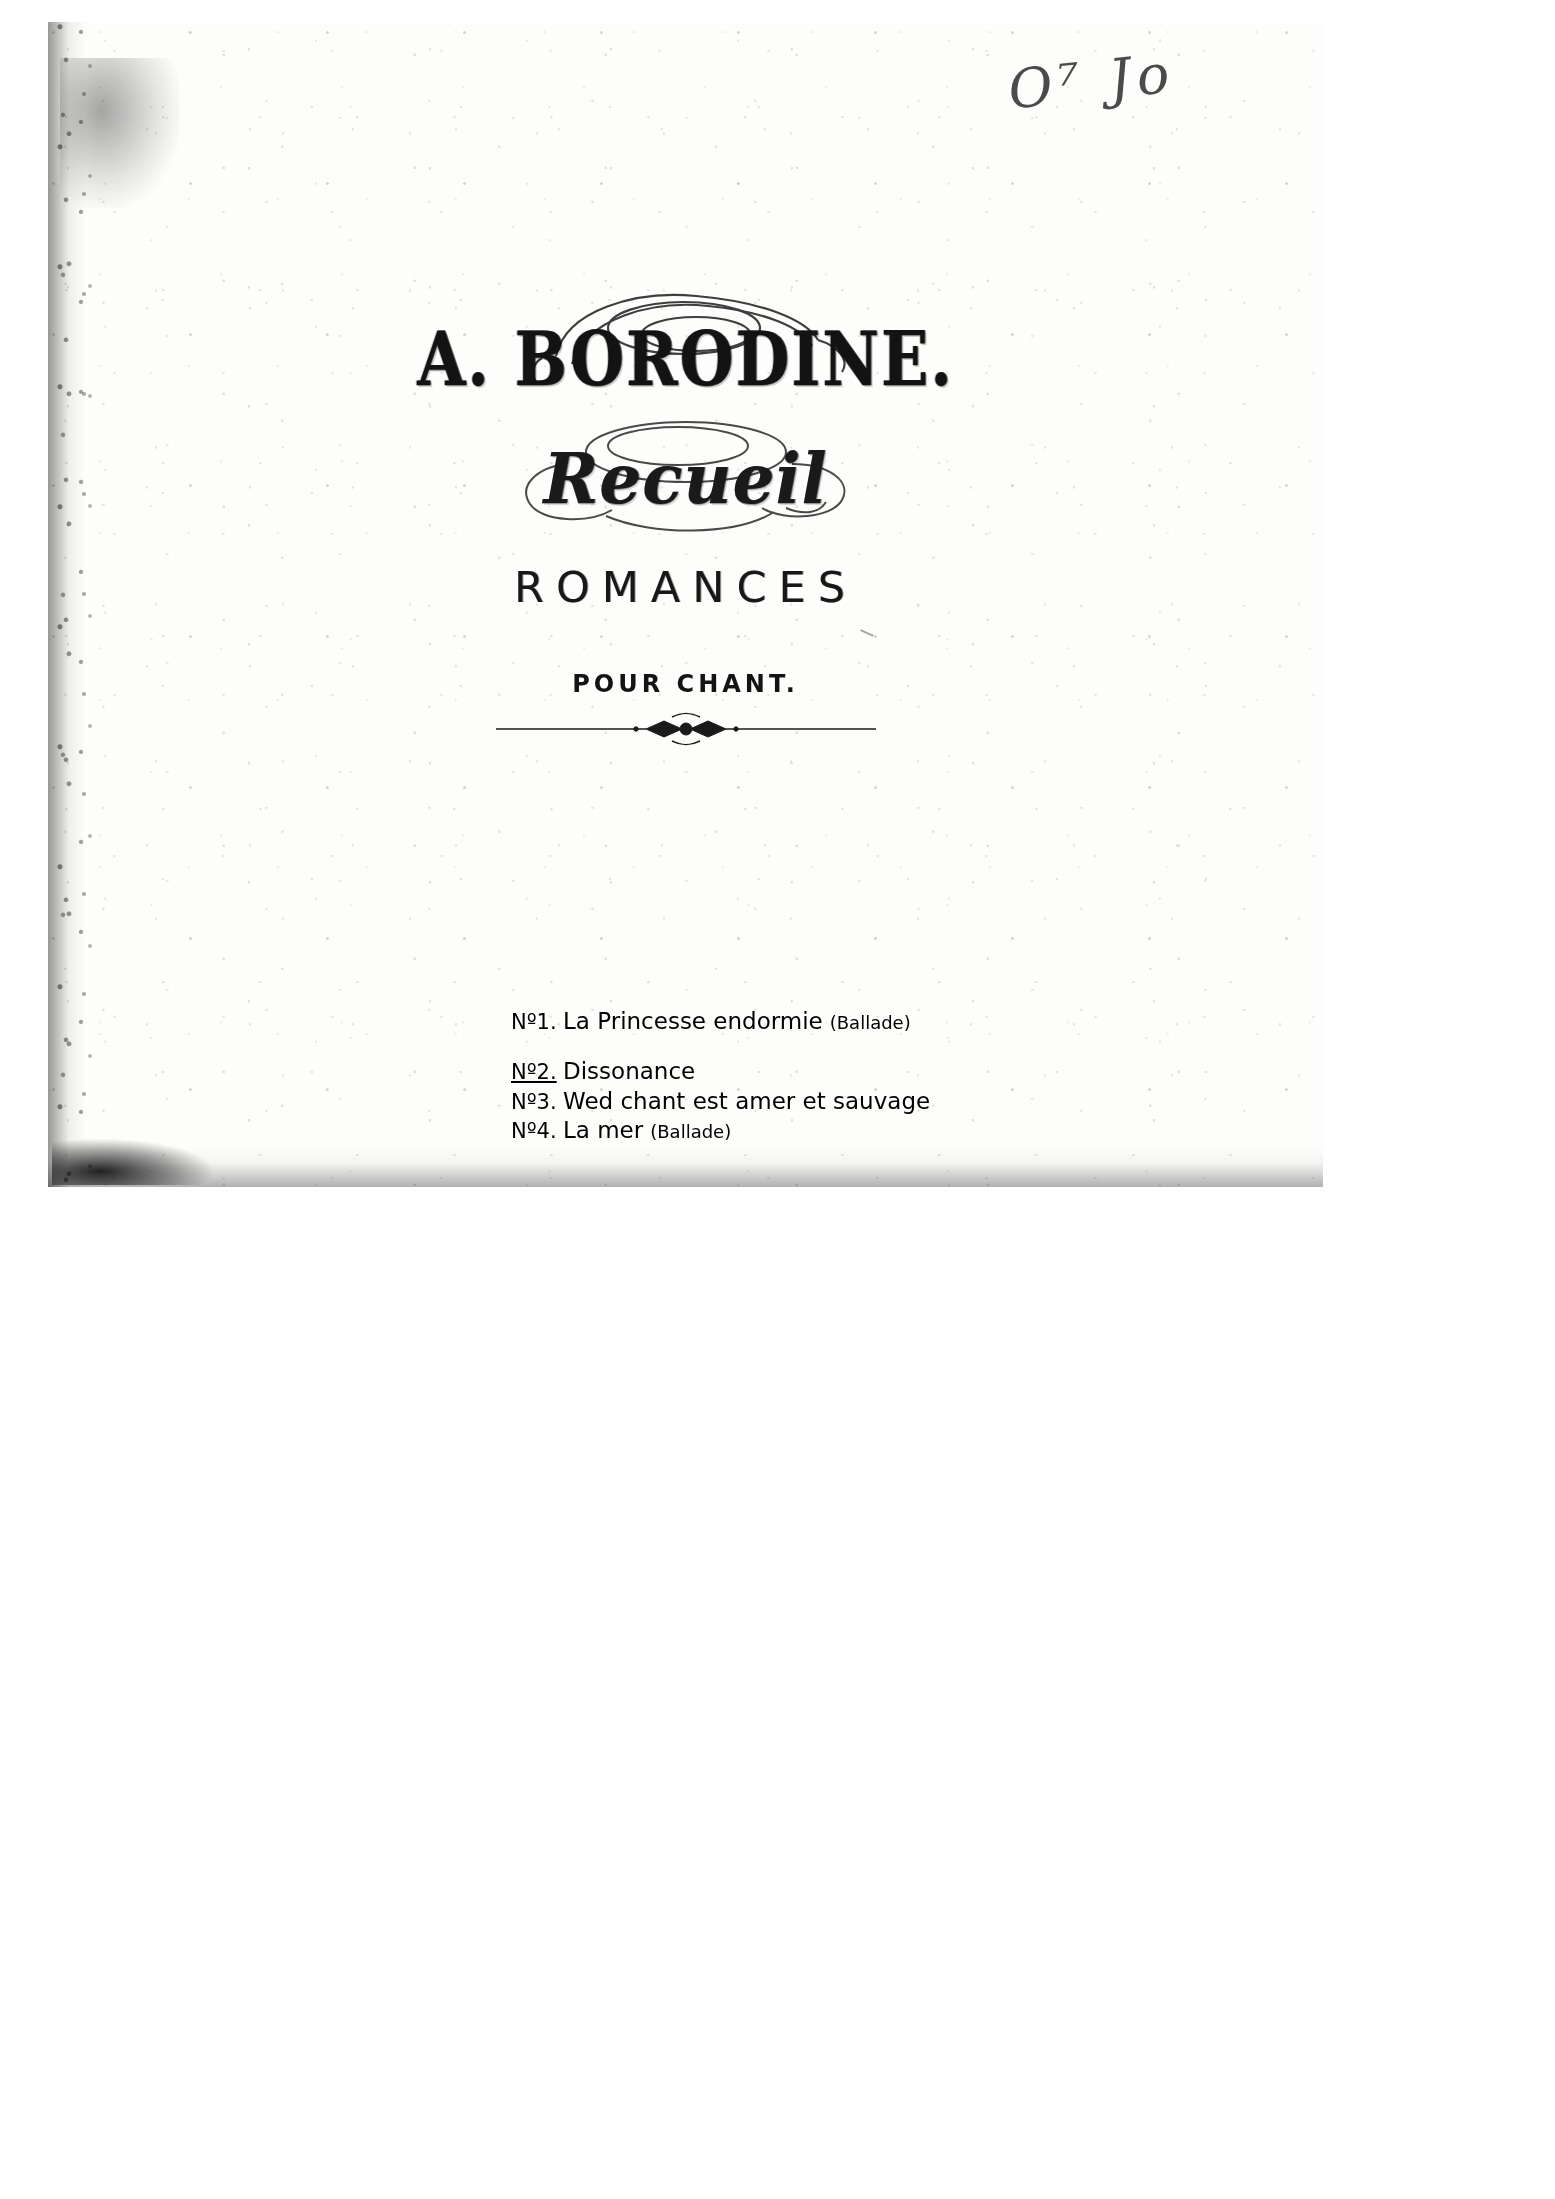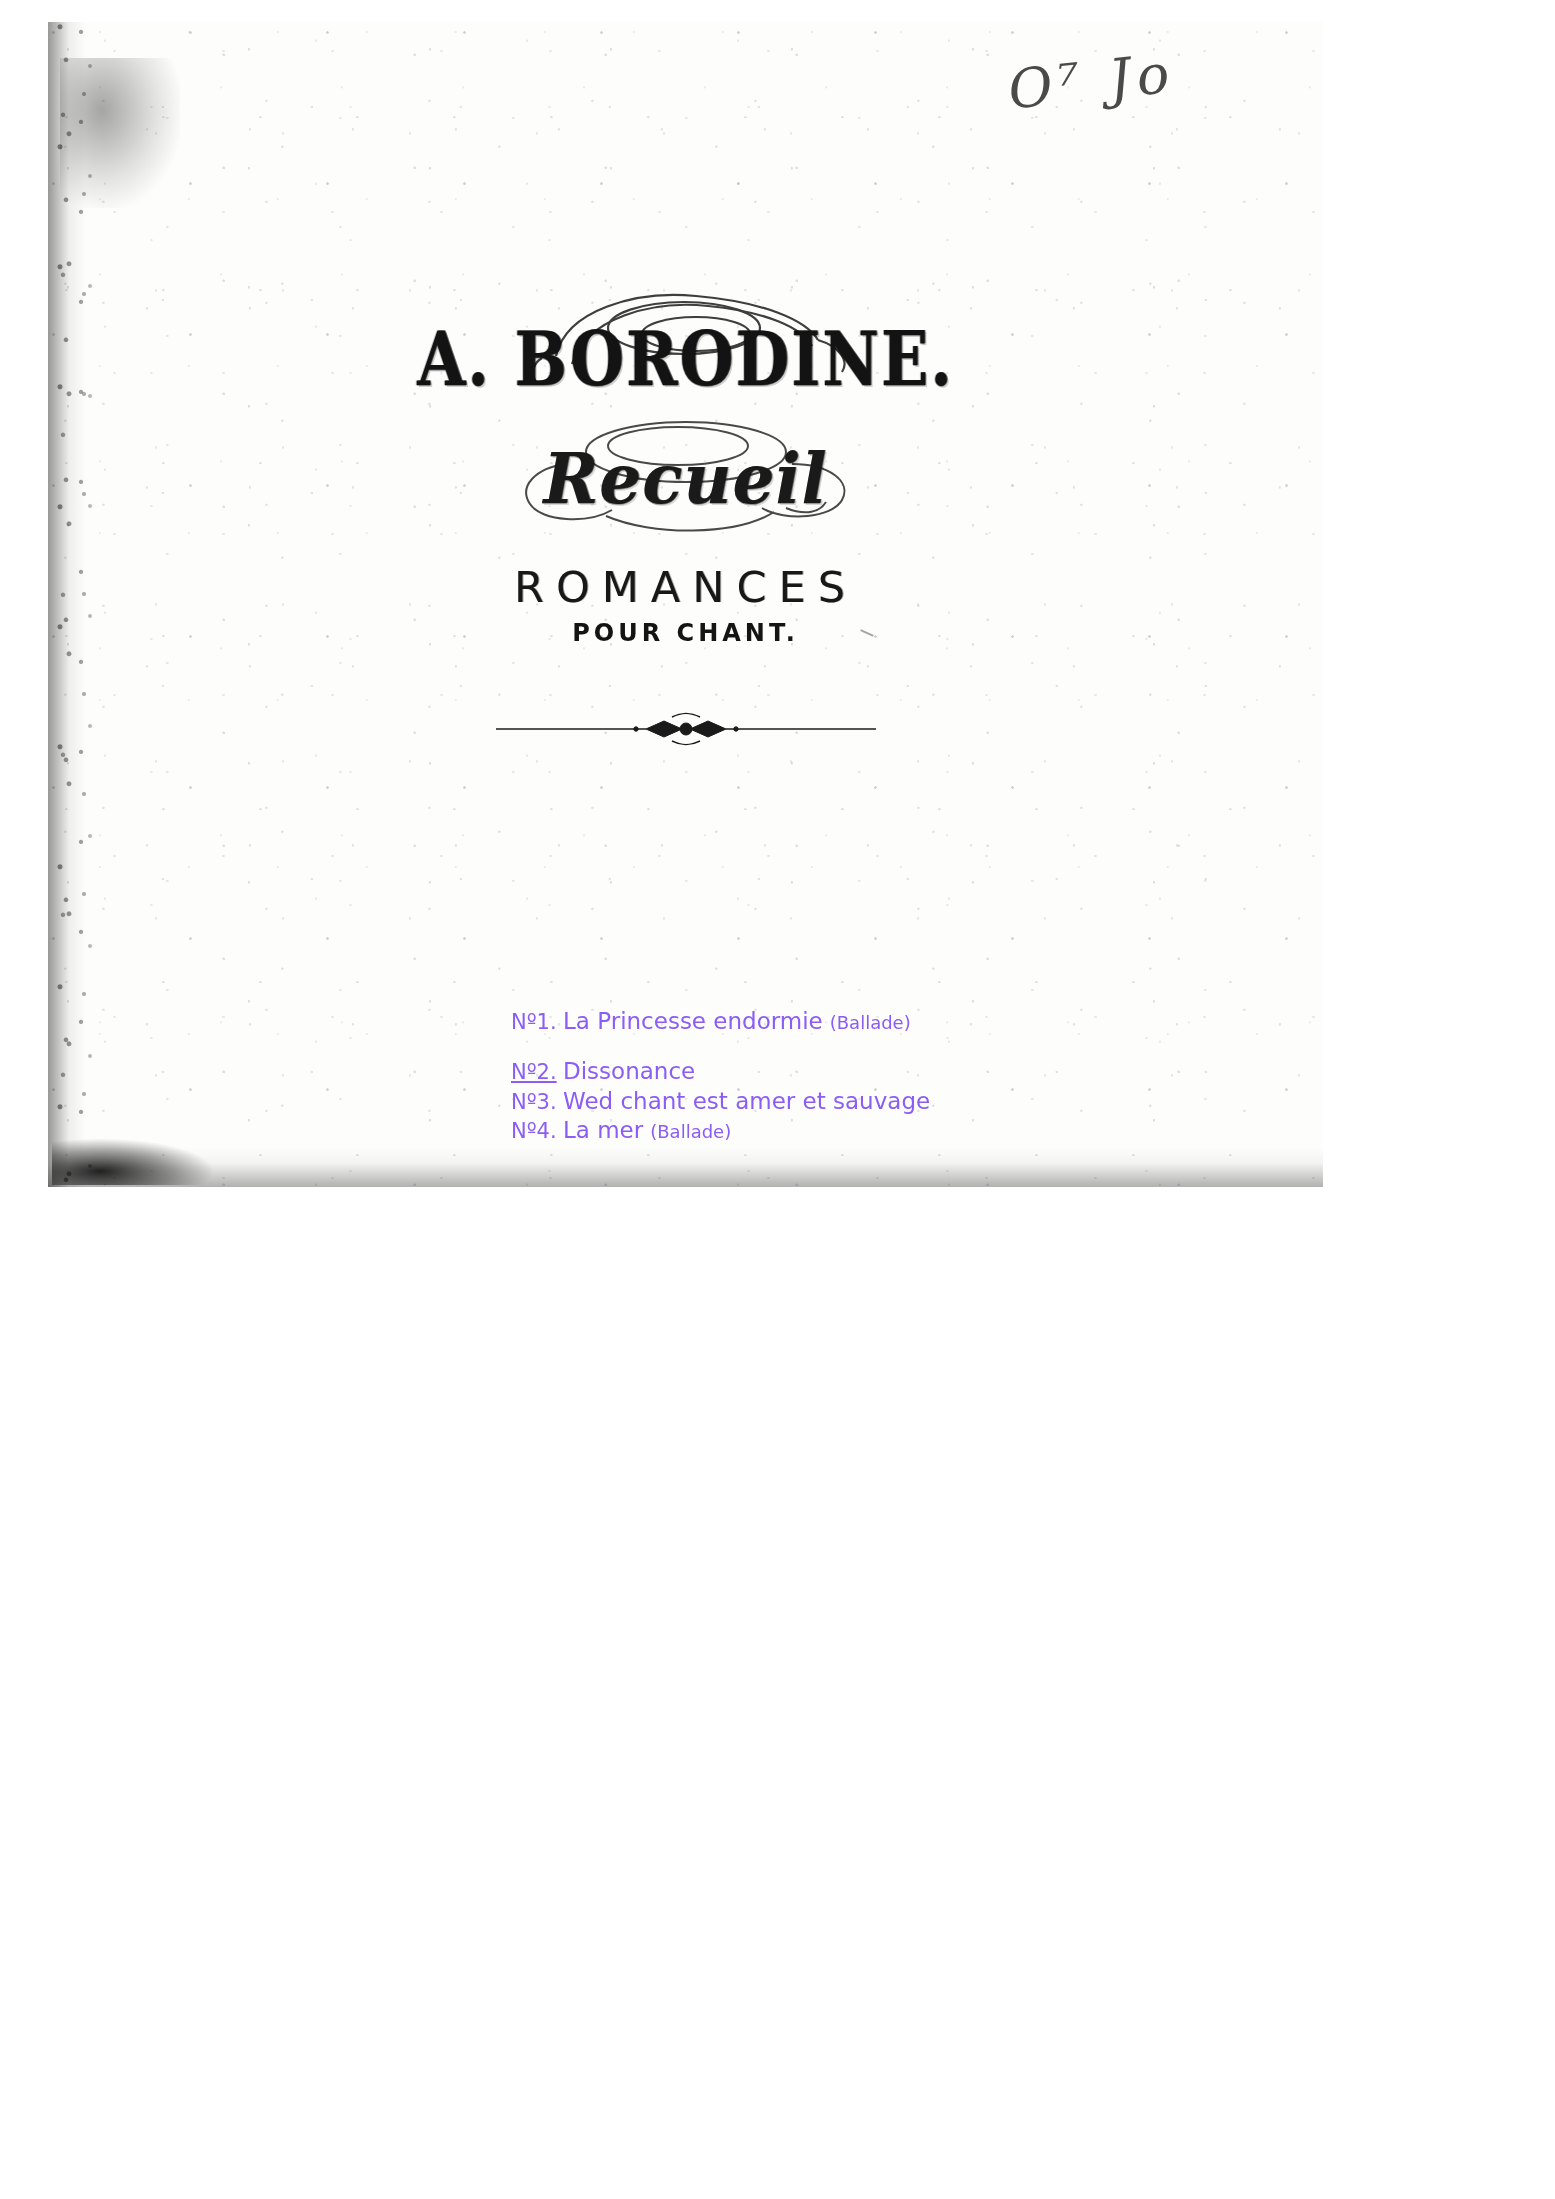--- a/index.html
+++ b/index.html
@@ -182,21 +182,21 @@
     font-family: "DejaVu Sans", sans-serif;
     font-size: 43px;
     font-weight: normal;
     letter-spacing: 12px;
     color: #181818;
     text-shadow: 1px 0 0 rgba(0,0,0,.35);
     text-align: center;
   }
 
   #pour-chant-word {
-    top: 597px;
+    top: 648px;
     font-family: "DejaVu Sans", sans-serif;
     font-size: 24px;
     font-weight: bold;
     letter-spacing: 4px;
     color: #141414;
   }
 
   
   #divider {
     position: absolute;
@@ -208,21 +208,21 @@
     pointer-events: none;
   }
 
   
   #contents-list {
     position: absolute;
     left: 463px;
     top: 985px;
     font-family: "DejaVu Sans", sans-serif;
     font-size: 22px;
-    color: #8b5cf6;
+    color: #000000;
     line-height: 1.28;
     white-space: nowrap;
   }
   .toc-row { display: block; }
   .toc-num {
     display: inline-block;
     min-width: 52px;
     font-size: 21px;
   }
   .toc-num.underlined { text-decoration: underline; margin-top: 23px; }

